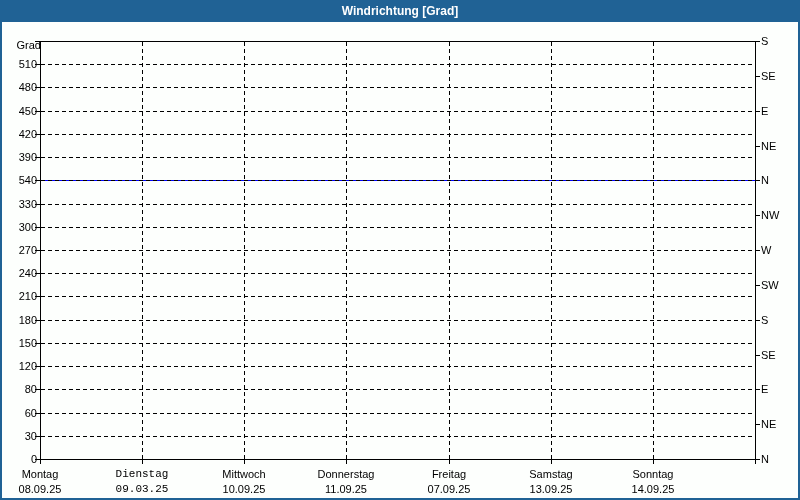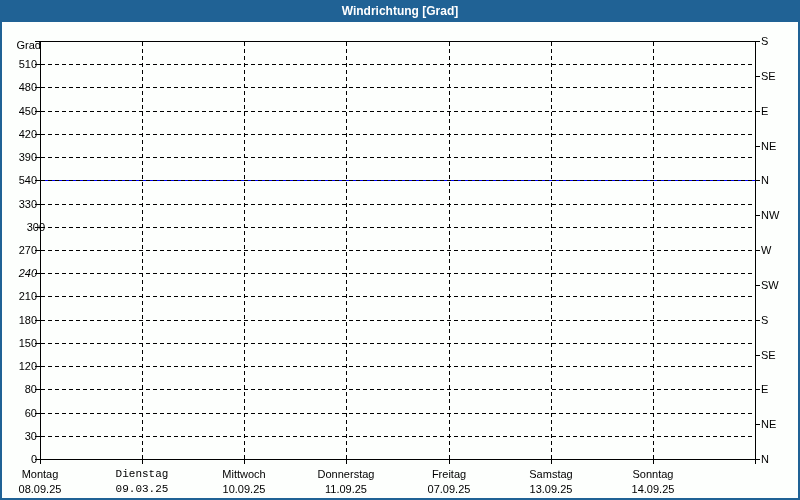--- a/index.html
+++ b/index.html
@@ -68,25 +68,25 @@
       <div class="ylab" style="left: 0px; top: 382px;">80</div>
       <div class="tick" style="left: 35px; top: 366px; width: 5px; height: 1px;"></div>
       <div class="ylab" style="left: 0px; top: 359px;">120</div>
       <div class="tick" style="left: 35px; top: 343px; width: 5px; height: 1px;"></div>
       <div class="ylab" style="left: 0px; top: 336px;">150</div>
       <div class="tick" style="left: 35px; top: 320px; width: 5px; height: 1px;"></div>
       <div class="ylab" style="left: 0px; top: 313px;">180</div>
       <div class="tick" style="left: 35px; top: 296px; width: 5px; height: 1px;"></div>
       <div class="ylab" style="left: 0px; top: 289px;">210</div>
       <div class="tick" style="left: 35px; top: 273px; width: 5px; height: 1px;"></div>
-      <div class="ylab" style="left: 0px; top: 266px; font-style: italic;">240</div>
+      <div class="ylab" style="left: 0px; top: 266px;">240</div>
       <div class="tick" style="left: 35px; top: 250px; width: 5px; height: 1px;"></div>
       <div class="ylab" style="left: 0px; top: 243px;">270</div>
       <div class="tick" style="left: 35px; top: 227px; width: 5px; height: 1px;"></div>
-      <div class="ylab" style="left: 8px; top: 220px;">300</div>
+      <div class="ylab" style="left: 0px; top: 220px;">300</div>
       <div class="tick" style="left: 35px; top: 204px; width: 5px; height: 1px;"></div>
       <div class="ylab" style="left: 0px; top: 197px;">330</div>
       <div class="tick" style="left: 35px; top: 180px; width: 5px; height: 1px;"></div>
       <div class="ylab" style="left: 0px; top: 173px;">540</div>
       <div class="tick" style="left: 35px; top: 157px; width: 5px; height: 1px;"></div>
       <div class="ylab" style="left: 0px; top: 150px;">390</div>
       <div class="tick" style="left: 35px; top: 134px; width: 5px; height: 1px;"></div>
       <div class="ylab" style="left: 0px; top: 127px;">420</div>
       <div class="tick" style="left: 35px; top: 111px; width: 5px; height: 1px;"></div>
       <div class="ylab" style="left: 0px; top: 104px;">450</div>

